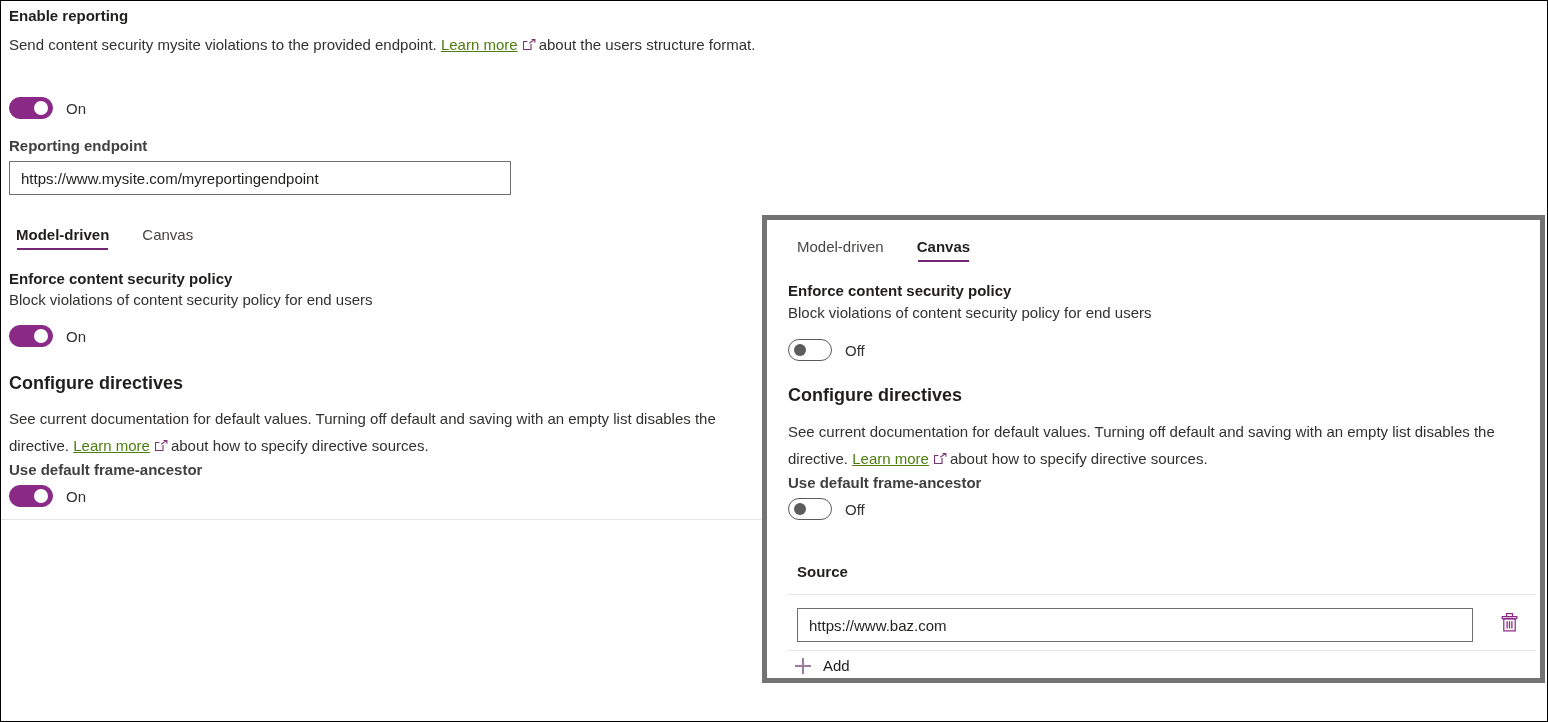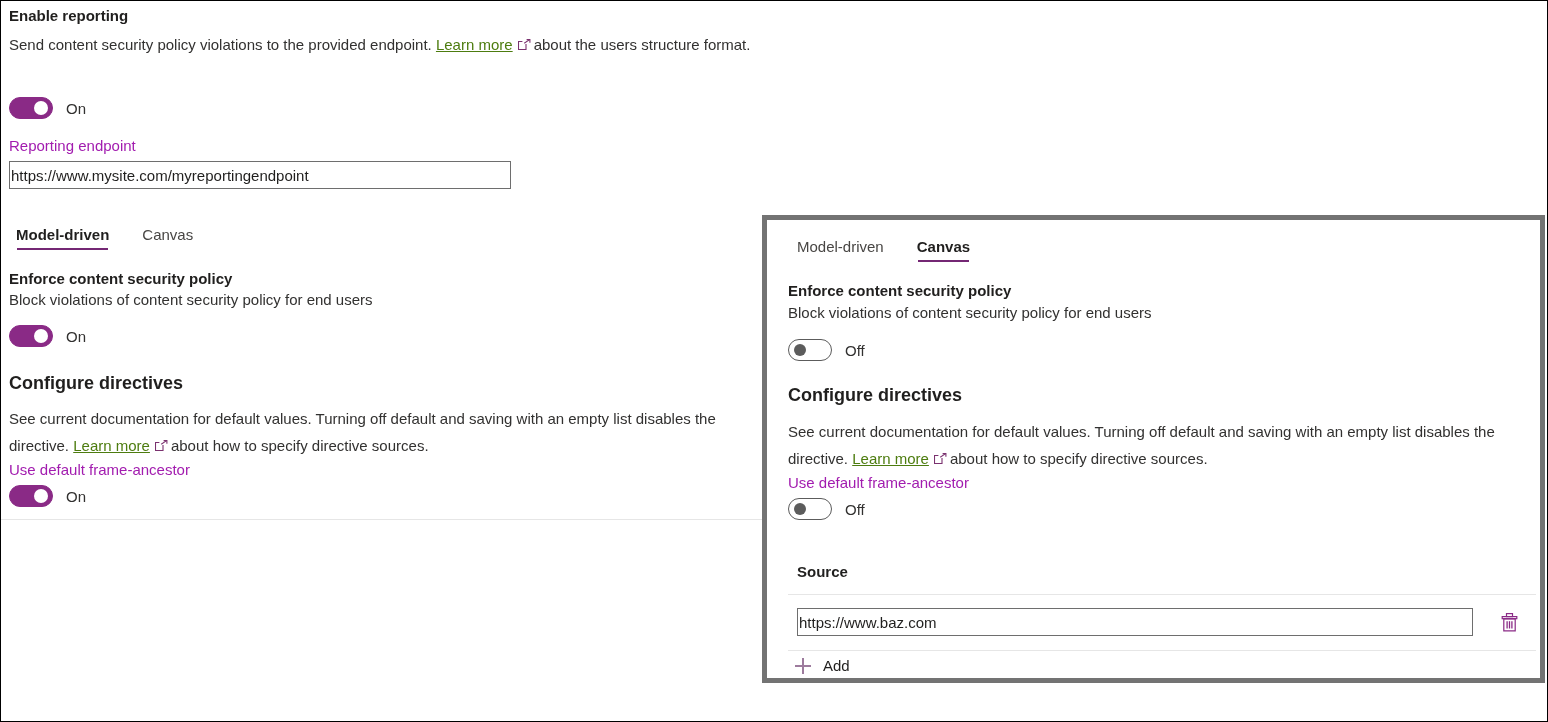--- a/index.html
+++ b/index.html
@@ -45,22 +45,22 @@
     line-height: 27px;
   }
   .big-head {
     font-size: 18px;
     font-weight: bold;
     color: #201f1e;
     line-height: 24px;
   }
   .field-label {
     font-size: 15px;
-    font-weight: normal;
-    color: #a21caf;
+    font-weight: bold;
+    color: #404040;
     line-height: 20px;
   }
 
   a.learn {
     color: #4d7c0f;
     text-decoration: underline;
     cursor: pointer;
   }
   .extlink {
     display: inline-block;
@@ -111,24 +111,24 @@
   .switch-label {
     margin-left: 13px;
     font-size: 15px;
     color: #323130;
   }
 
   
   .txtbox {
     border: 1px solid #6e6e6e;
     background: #ffffff;
-    height: 28px;
+    height: 34px;
     display: flex;
     align-items: center;
-    padding: 0 1px;
+    padding: 0 11px;
     font-size: 15px;
     color: #201f1e;
     font-family: "Liberation Sans", sans-serif;
   }
 
   
   .tabs {
     display: flex;
     align-items: flex-start;
   }
@@ -223,21 +223,21 @@
 </head>
 <body>
 
 <div id="page">
 
   <div id="base-panel">
 
     <div id="b-enable-title" class="sec-title">Enable reporting</div>
 
     <div id="b-enable-desc" class="sec-desc">
-      <span>Send content security policy violations to the provided endpoint.</span>
+      <span>Send content security mysite violations to the provided endpoint.</span>
       <a class="learn">Learn more</a><span class="extlink"><svg width="13" height="12" viewBox="0 0 13 12">
             <path d="M0.5 2.5 H8 V10.5 H0.5 Z" fill="none" stroke="#7a316f" stroke-width="1.1"></path>
             <path d="M6.2 4.2 L11.6 0.6" fill="none" stroke="#7a316f" stroke-width="1.1"></path>
             <path d="M8.6 0.6 H11.9 V3.7" fill="none" stroke="#7a316f" stroke-width="1.1"></path>
             <rect x="4.4" y="0" width="8.6" height="5" fill="#ffffff"></rect>
             <path d="M6.2 4.2 L11.6 0.6" fill="none" stroke="#7a316f" stroke-width="1.1"></path>
             <path d="M8.6 0.6 H11.9 V3.7" fill="none" stroke="#7a316f" stroke-width="1.1"></path>
           </svg></span><span>about the users structure format.</span>
     </div>
 

